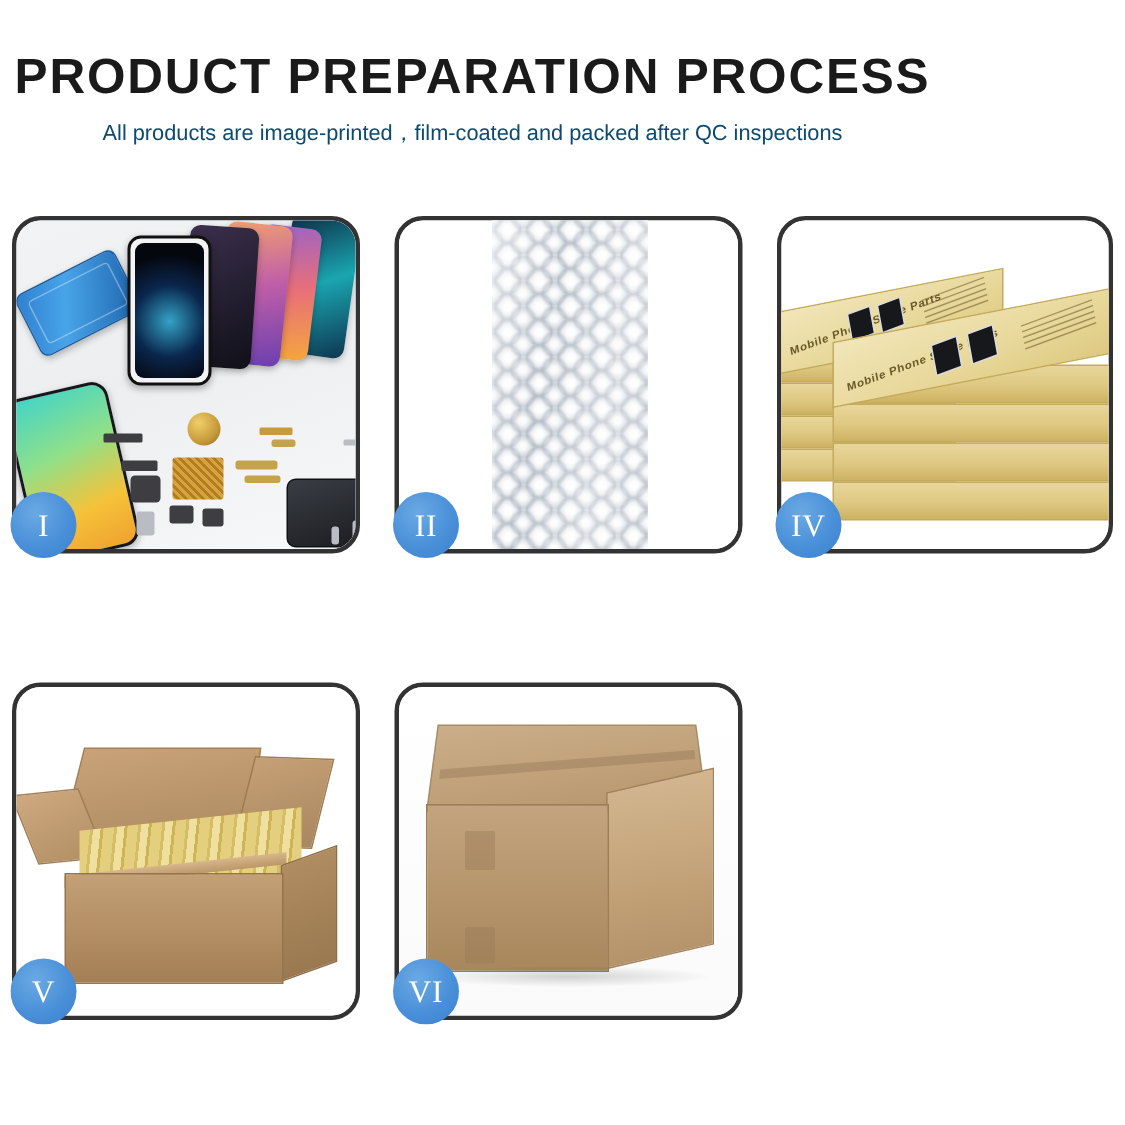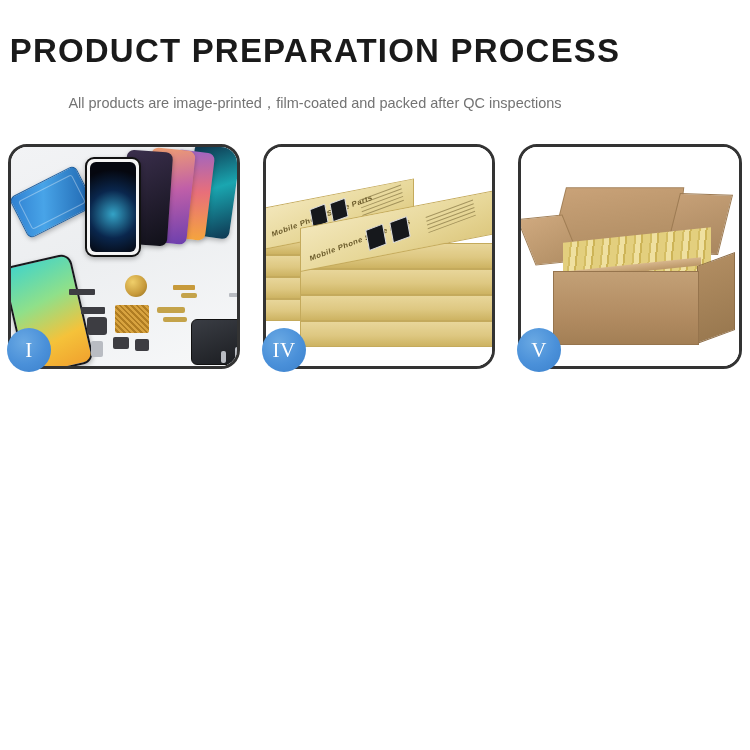--- a/index.html
+++ b/index.html
@@ -20,23 +20,23 @@
     font-size: 33px;
     font-weight: bold;
     letter-spacing: 1.2px;
     color: #1a1a1a;
     line-height: 42px;
     white-space: nowrap;
   }
 
   .subtitle {
     font-size: 14.5px;
-    color: #737373;
+    color: #0c4a6e;
     line-height: 22px;
-    margin-top: 20px;
+    margin-top: 6px;
     white-space: nowrap;
   }
 
   
   .grid {
     position: absolute;
     top: 144px;
     left: 8px;
     width: 734px;
     display: grid;
@@ -355,20 +355,27 @@
         <div class="part silver" style="left:22px; top:74px; width:12px; height:16px; border-radius:2px;"></div>
         <div class="part backcover" style="left:122px;top:52px; width:52px; height:46px;"></div>
         <div class="part silver" style="left:160px;top:26px; width:14px; height:4px;"></div>
         <div class="part silver" style="left:166px;top:80px; width:5px;  height:14px; border-radius:2px;"></div>
         <div class="part silver" style="left:152px;top:84px; width:5px;  height:12px; border-radius:2px;"></div>
       </div>
     </div>
     <div class="badge">I</div>
   </div>
 
+  <div class="panel">
+    <div class="panel-inner p2">
+      <div class="bubble-pack"></div>
+      <div class="pack-glare"></div>
+    </div>
+    <div class="badge">II</div>
+  </div>
 
 
   <div class="panel">
     <div class="panel-inner p4">
       <div class="stack">
 
         <div class="sbox" style="left:0px;  top:146px; width:118px; height:22px;"></div>
         <div class="sbox" style="left:0px;  top:124px; width:118px; height:22px;"></div>
         <div class="sbox" style="left:0px;  top:102px; width:118px; height:22px;"></div>
         <div class="sbox" style="left:0px;  top:80px;  width:118px; height:22px;"></div>
@@ -417,14 +424,26 @@
       <div class="c5-rightflap"></div>
       <div class="c5-leftflap"></div>
       <div class="c5-goods"></div>
       <div class="c5-rim"></div>
       <div class="c5-side"></div>
       <div class="c5-front"></div>
     </div>
     <div class="badge">V</div>
   </div>
 
+  <div class="panel">
+    <div class="panel-inner p6">
+      <div class="c6-top"></div>
+      <div class="c6-seam"></div>
+      <div class="c6-side"></div>
+      <div class="c6-front"></div>
+      <div class="c6-tab" style="left:44px; top:96px; width:20px; height:26px;"></div>
+      <div class="c6-tab" style="left:44px; top:160px; width:20px; height:24px;"></div>
+      <div class="c6-shadow"></div>
+    </div>
+    <div class="badge">VI</div>
+  </div>
 
 </div>
 
 </body></html>

